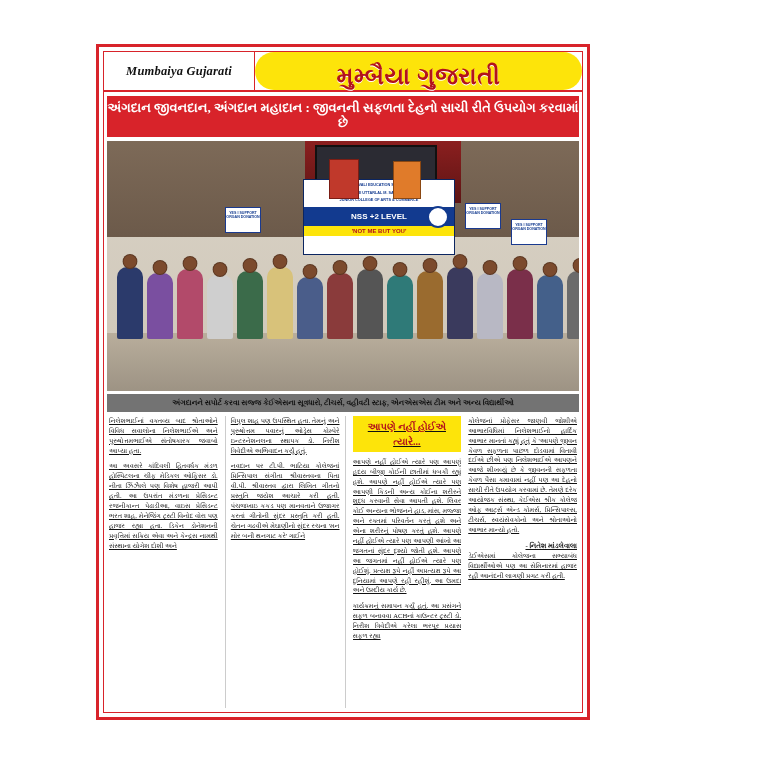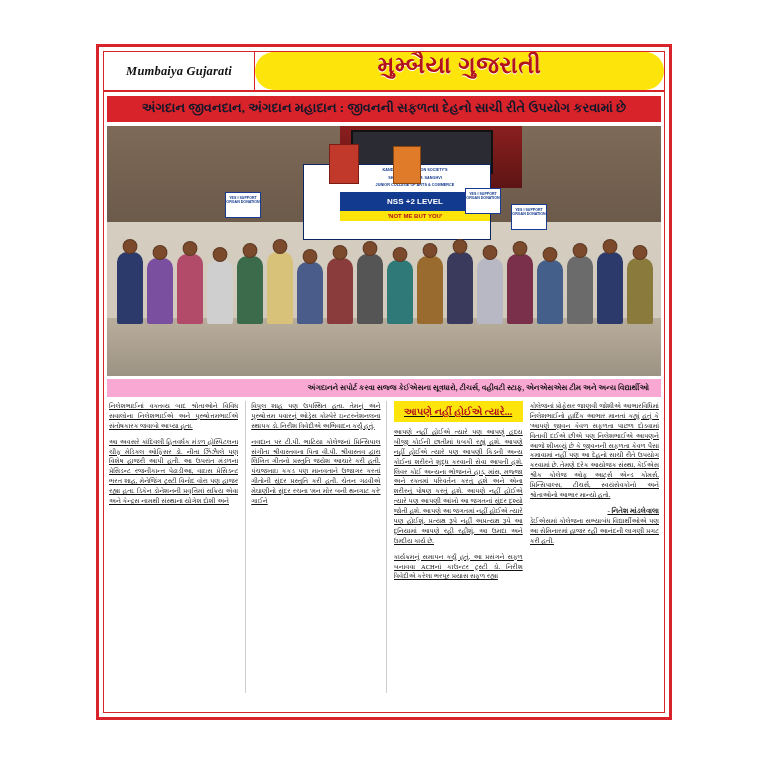--- a/index.html
+++ b/index.html
@@ -5,21 +5,21 @@
   html,body{margin:0;padding:0;}
   body{
     width:768px;height:768px;
     background:#ffffff;
     font-family:"Liberation Sans", sans-serif;
     overflow:hidden;
   }
   .page{
     position:absolute;
     left:96px;top:44px;
-    width:576px;height:676px;
+    width:494px;height:676px;
     background:#ffffff;
     border:3px solid #d8232a;
     box-sizing:border-box;
     padding:4px;
   }
   .inner{
     width:100%;height:100%;
     border:1px solid #d8232a;
     box-sizing:border-box;
     position:relative;
@@ -38,21 +38,21 @@
     border-right:1px solid #d8232a;
   }
   .mh-left span{
     font-family:"Liberation Serif", serif;
     font-style:italic;font-weight:bold;
     font-size:12.5px;color:#111;
     letter-spacing:.2px;
   }
   .mh-center{
     flex:1;
-    display:flex;align-items:flex-start;justify-content:center;
+    display:flex;align-items:flex-end;justify-content:center;
     background:#fde40a;
     border-radius:19px;
   }
   .mh-center span{
     font-family:"Liberation Serif", serif;
     font-weight:bold;font-size:24px;color:#b3121b;
     letter-spacing:.5px;
     text-shadow:0 1px 0 #fff;
   }
   .mh-right{
@@ -66,21 +66,21 @@
   .mh-pg{
     font-family:"Liberation Serif", serif;
     font-weight:bold;font-size:17px;color:#b3121b;
     border-left:1px solid #d8232a;
     padding-left:7px;
   }
 
   
   .headline{
     background:#d8232a;
-    color:#0f172a;
+    color:#ffffff;
     text-align:center;
     padding:5px 0 6px;
     font-family:"Liberation Serif", serif;
     font-weight:bold;
     font-size:13px;
     line-height:1.15;
     margin:4px 3px 0;
   }
 
   
@@ -119,38 +119,38 @@
     width:13px;height:13px;border-radius:50%;background:#7b4a2d;
     border:1px solid rgba(0,0,0,.25);
   }
   .placard{
     position:absolute;width:34px;height:24px;background:#fff;
     border:1px solid #1a3a8f;
   }
   .placard .pl{font-size:3.6px;color:#123a8f;font-weight:bold;text-align:center;line-height:1.2;padding-top:3px;}
   .bigbanner{
     position:absolute;left:196px;top:38px;width:150px;height:74px;
-    background:#fff;border:1px solid #0b2560;padding-left:36px;
+    background:#fff;border:1px solid #0b2560;
   }
   .bigbanner .t1{font-size:3.8px;color:#123a8f;font-weight:bold;text-align:center;padding:3px 2px 0;line-height:1.25;}
   .bigbanner .t2{margin-top:4px;background:#123a8f;color:#fff;font-size:8px;font-weight:bold;text-align:center;padding:5px 0;}
   .bigbanner .t3{background:#fde40a;color:#b3121b;font-size:6px;font-weight:bold;text-align:center;padding:2px 0;}
   .logo-dot{
     position:absolute;width:18px;height:18px;border-radius:50%;
     background:#fff;border:2px solid #123a8f;right:5px;top:26px;
   }
   .pul{position:absolute;width:28px;height:38px;background:#c0392b;border:1px solid #7b1d14;}
   .pul2{position:absolute;width:26px;height:36px;background:#e07b2a;border:1px solid #8a4712;}
 
   
   .caption{
     margin:3px 3px 0;
-    background:#f9a8d4;
+    background:#737373;
     color:#111;
-    text-align:right;
+    text-align:center;
     font-size:7.5px;
     font-weight:bold;
     padding:4px 12px;
     font-family:"Liberation Serif", serif;
   }
 
   
   .body{
     margin:4px 5px 0;
     display:flex;

